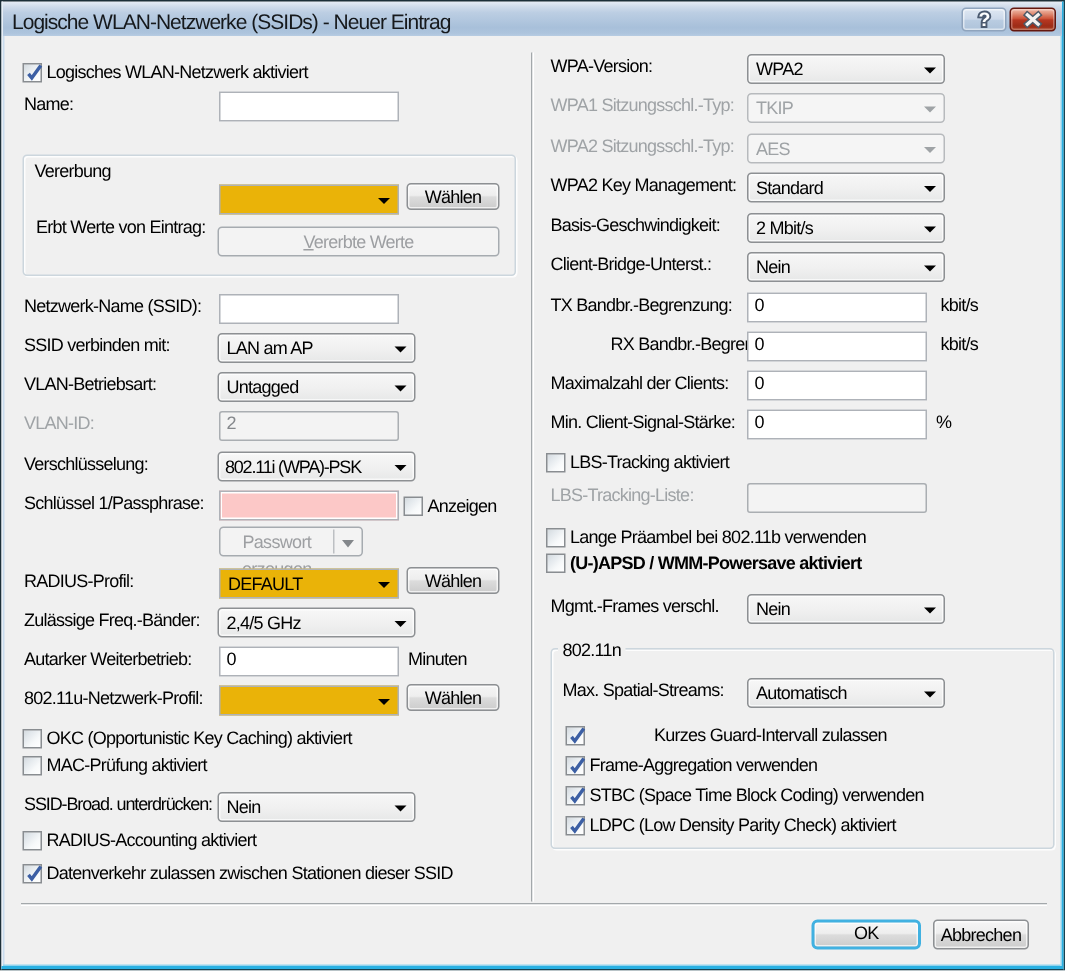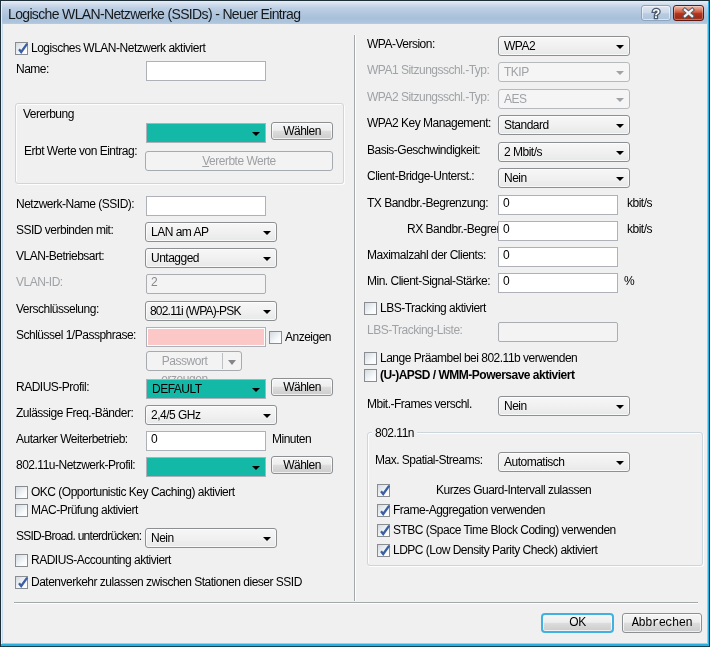--- a/index.html
+++ b/index.html
@@ -45,21 +45,21 @@
   border:1px solid #8d9093; border-radius:3px;
   background:linear-gradient(#f7f7f7 0%, #f0f0f0 55%, #e7e8e8 100%);
   box-shadow:inset 0 0 0 1px rgba(255,255,255,.7);
   line-height:18px; padding-left:5px; white-space:nowrap;
 }
 .combo .arr {
   position:absolute; right:5px; top:8px; width:0; height:0;
   border-left:4px solid transparent; border-right:4px solid transparent;
   border-top:4px solid #000;
 }
-.combo.combow { border-radius:0; border-color:#aeb2b8; background:#14b8a6; box-shadow:none; }
+.combo.combow { border-radius:0; border-color:#aeb2b8; background:#eab308; box-shadow:none; }
 .combo.discombo { border-color:#b7babd; color:#9fa3a6;
   background:#f5f5f5; box-shadow:none; }
 .combo.discombo .arr { border-top-color:#9fa3a6; }
 .btn {
   position:absolute; height:18px;
   border:1px solid #8d9093; border-radius:3px;
   background:linear-gradient(#f5f5f5 0%, #eeeeee 45%, #dcdcdc 52%, #cccccc 100%);
   box-shadow:inset 0 0 0 1px rgba(255,255,255,.7);
   text-align:center; line-height:16px; font-size:12px; letter-spacing:-0.5px;
 }
@@ -212,21 +212,21 @@
 <div class="lbl" style="left:380px; top:300px;">LBS-Tracking aktiviert</div>
 
 <div class="lbl dis" style="left:367px; top:322px;">LBS-Tracking-Liste:</div>
 <div class="edit dised" style="left:498px; top:322px;"></div>
 
 <div class="cb" style="left:364px; top:352px;"></div>
 <div class="lbl" style="left:380px; top:350px;">Lange Präambel bei 802.11b verwenden</div>
 <div class="cb" style="left:364px; top:369px;"></div>
 <div class="lbl" style="left:380px; top:367px;font-weight:bold;">(U-)APSD / WMM-Powersave aktiviert</div>
 
-<div class="lbl" style="left:367px; top:396px;">Mbit.-Frames verschl.</div>
+<div class="lbl" style="left:367px; top:396px;">Mgmt.-Frames verschl.</div>
 <div class="combo" style="left:498px; top:396px;">Nein<span class="arr"></span></div>
 
 <div class="groupbox" style="left:367px; top:432px; width:336px; height:134px;"></div>
 <div class="gtitle" style="left:372px; top:426px;">802.11n</div>
 
 <div class="lbl" style="left:375px; top:452px;">Max. Spatial-Streams:</div>
 <div class="combo" style="left:498px; top:452px;">Automatisch<span class="arr"></span></div>
 
 <div class="cb" style="left:377px; top:484px;">
     <svg width="13" height="15" viewBox="0 0 13 15">
@@ -247,21 +247,21 @@
   </div>
 <div class="lbl" style="left:393px; top:522px;">STBC (Space Time Block Coding) verwenden</div>
 <div class="cb" style="left:377px; top:544px;">
     <svg width="13" height="15" viewBox="0 0 13 15">
       <path d="M3.0 7.3 L5.2 10.0 L11.2 1.6" stroke="#3c5fa4" stroke-width="2.3" fill="none"></path>
     </svg>
   </div>
 <div class="lbl" style="left:393px; top:542px;">LDPC (Low Density Parity Check) aktiviert</div>
 
 <div class="btn" style="left:541px; top:613px; width:73px; height:20px; line-height:15px; border:2px solid #41b1e1; border-radius:4px;">OK</div>
-<div class="btn" style="left:622px; top:613px; width:80px; height:20px; line-height:18px;font-family:Liberation Mono, monospace;">Abbrechen</div>
+<div class="btn" style="left:622px; top:613px; width:64px; height:20px; line-height:18px;">Abbrechen</div>
 
 <div class="bl" style="left:0; top:0; width:710px; height:1px; background:#1c2f38;"></div>
 <div class="bl" style="left:0; top:0; width:1px; height:647px; background:#1c2f38;"></div>
 <div class="bl" style="left:1px; top:1px; width:1px; height:645px; background:#e6eef6;"></div>
 <div class="bl" style="left:2px; top:24px; width:1px; height:620px; background:#c9dcee;"></div>
 <div class="bl" style="left:709px; top:0; width:1px; height:647px; background:#174150;"></div>
 <div class="bl" style="left:708px; top:1px; width:1px; height:645px; background:#29b0e2;"></div>
 <div class="bl" style="left:707px; top:24px; width:1px; height:620px; background:#90d3ee;"></div>
 <div class="bl" style="left:1px; top:646px; width:708px; height:1px; background:#174150;"></div>
 <div class="bl" style="left:1px; top:644px; width:707px; height:2px; background:#29b0e2;"></div>

